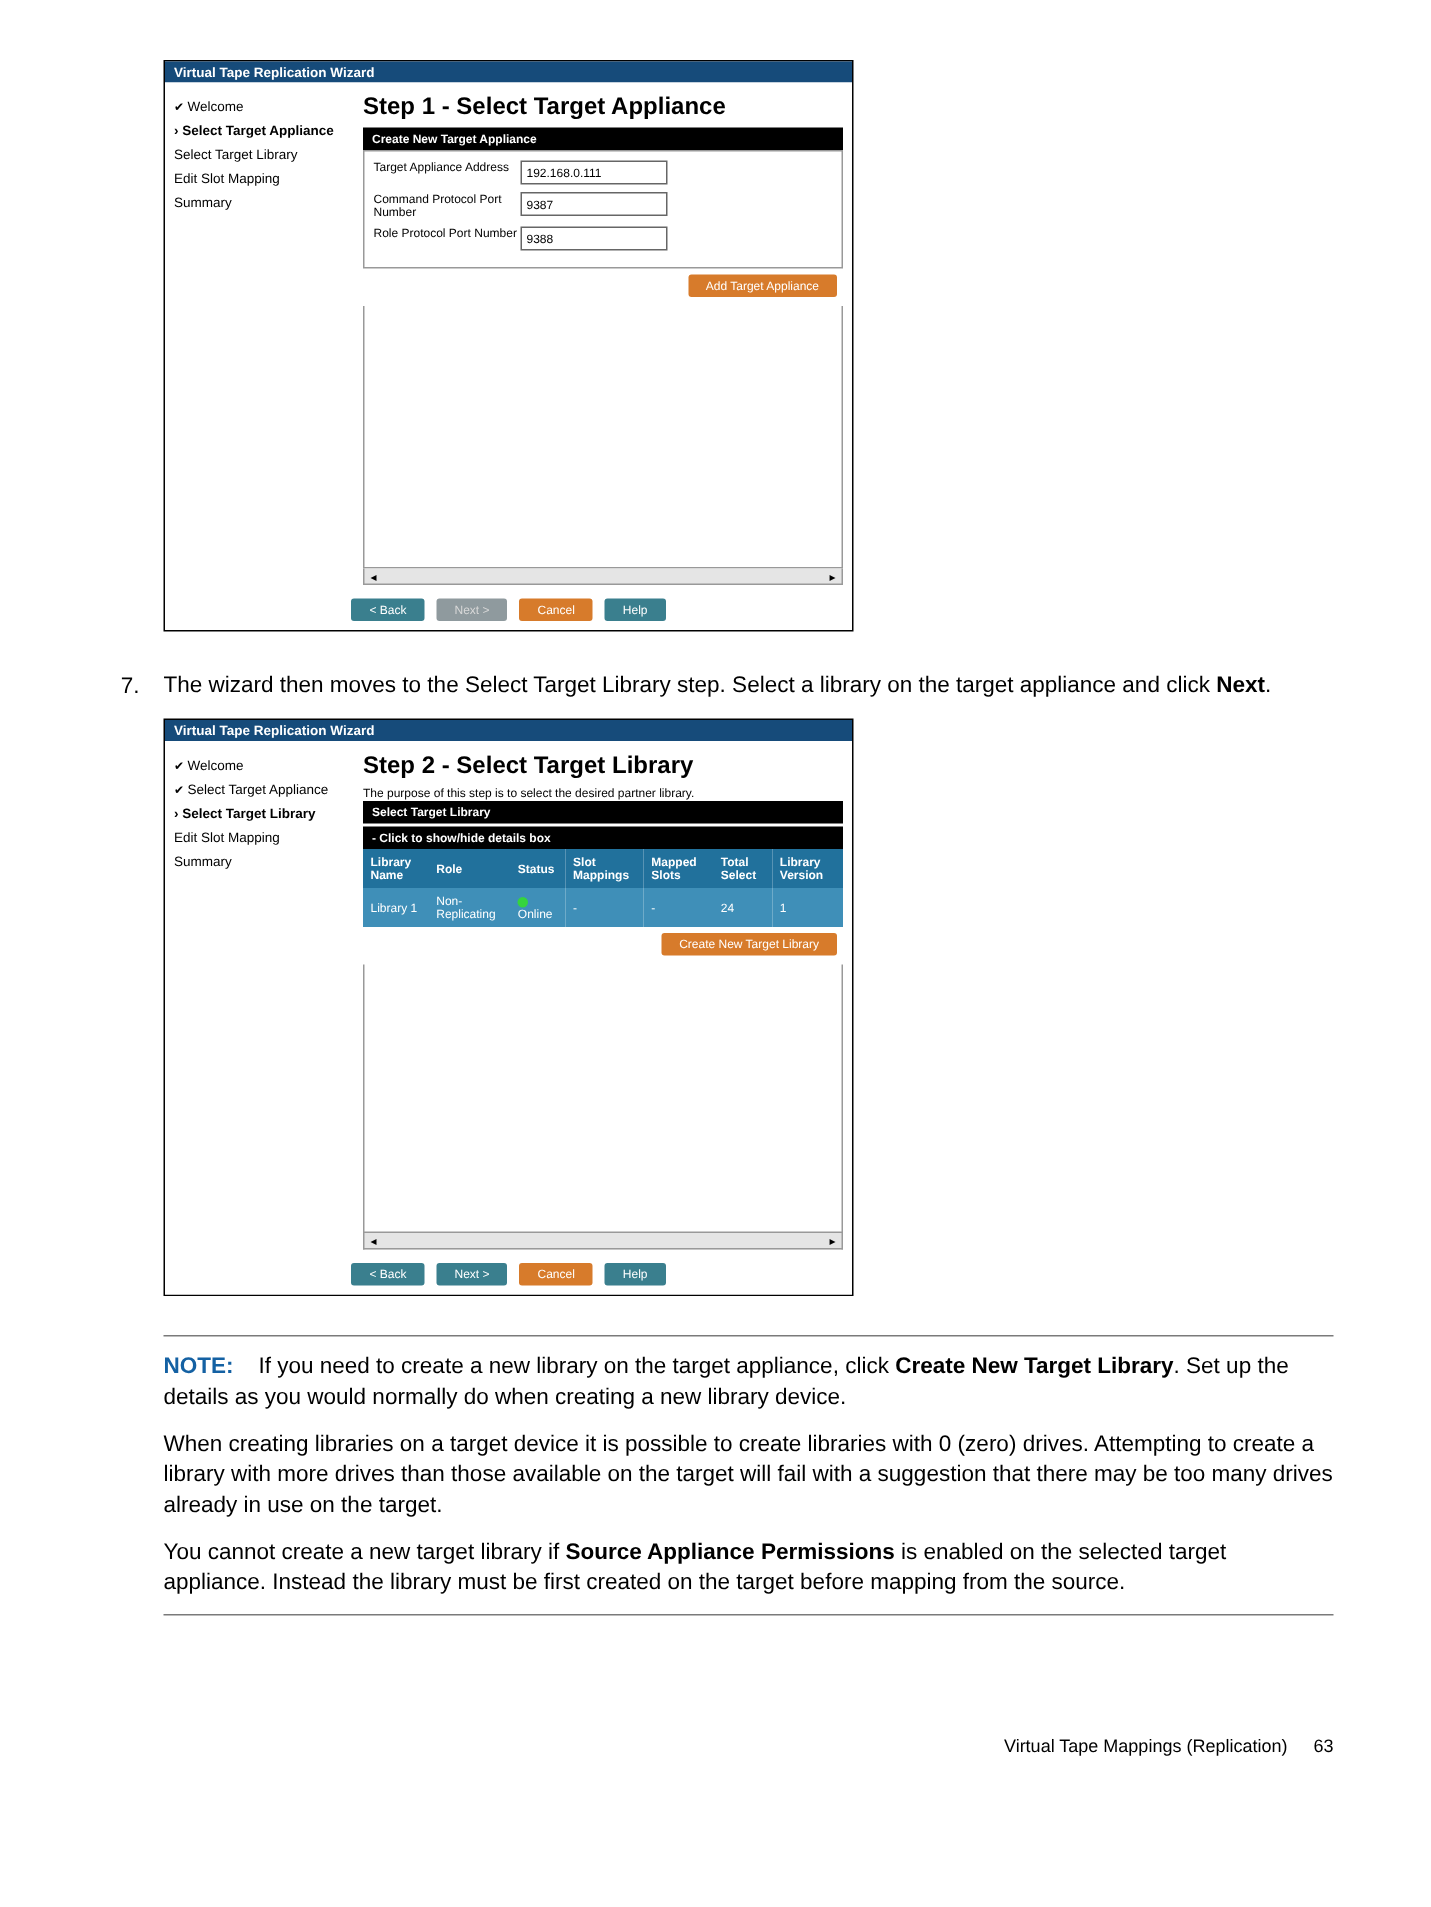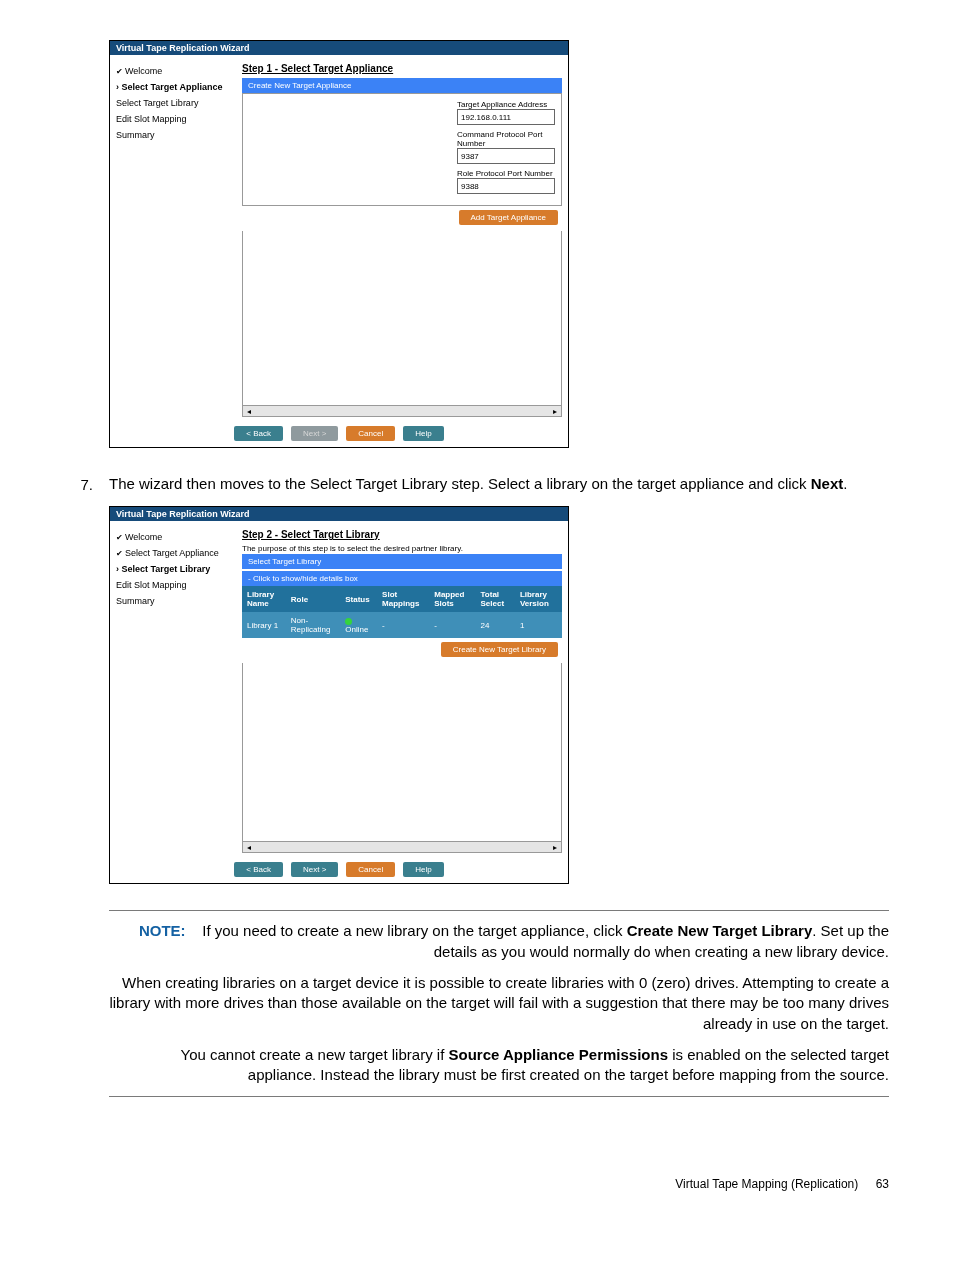--- a/index.html
+++ b/index.html
@@ -73,45 +73,43 @@
     content:"› ";
     font-weight:bold;
   }
 
   .wizard .main{
     flex:1;
     padding:6px 6px 4px 2px;
   }
   .wizard .main h3{
     margin:2px 0 4px 0;
-    font-size:10px;
-    font-weight:bold;
-    text-decoration:underline;
+    font-size:16px;
+    font-weight:bold;
   }
   .wizard .main .purpose{
     font-size:8px;
     margin:0 0 1px 0;
   }
   .bar-dark{
-    background:#3b82f6;
-    color:#fff;
-    font-size:8px;
-    font-weight:normal;
+    background:#000000;
+    color:#fff;
+    font-size:8px;
+    font-weight:bold;
     padding:3px 6px;
   }
   .form-box{
     border:1px solid #999;
     padding:6px;
   }
   .form-row{
     display:flex;
-    align-items:flex-end;
+    align-items:flex-start;
     margin-bottom:5px;
     font-size:8px;
-    flex-direction:column;
   }
   .form-row .lbl{ width:98px; }
   .form-row input{
     border:1px solid #666;
     font-size:8px;
     padding:1px 3px;
     width:90px;
     height:12px;
   }
   .btn{
@@ -188,21 +186,20 @@
   }
 
   
   .note-block{
     border-top:1px solid #7a7a7a;
     border-bottom:1px solid #7a7a7a;
     padding:10px 0;
     margin:14px 0 0 44px;
     font-size:15px;
     line-height:1.38;
-    text-align:right;
   }
   .note-block p{ margin:0 0 10px 0; }
   .note-block p:last-child{ margin-bottom:0; }
   .note-label{ color:#1461a3; font-weight:bold; }
 
   .page-footer{
     text-align:right;
     font-size:12px;
     color:#000;
     padding:40px 65px 28px 0;
@@ -337,15 +334,15 @@
     </p>
     <p>When creating libraries on a target device it is possible to create libraries with 0 (zero) drives. Attempting to create a library with more drives than those available on the target will fail with a suggestion that there may be too many drives already in use on the target.</p>
     <p>
       <span>You cannot create a new target library if </span><b>Source Appliance Permissions</b><span> is enabled on the selected target appliance. Instead the library must be first created on the target before mapping from the source.</span>
     </p>
   </div>
 
 </div>
 
 <div class="page-footer">
-  <span>Virtual Tape Mapping (Replication)</span>
+  <span>Virtual Tape Mappings (Replication)</span>
   <span class="pn">63</span>
 </div>
 
 </body></html>

